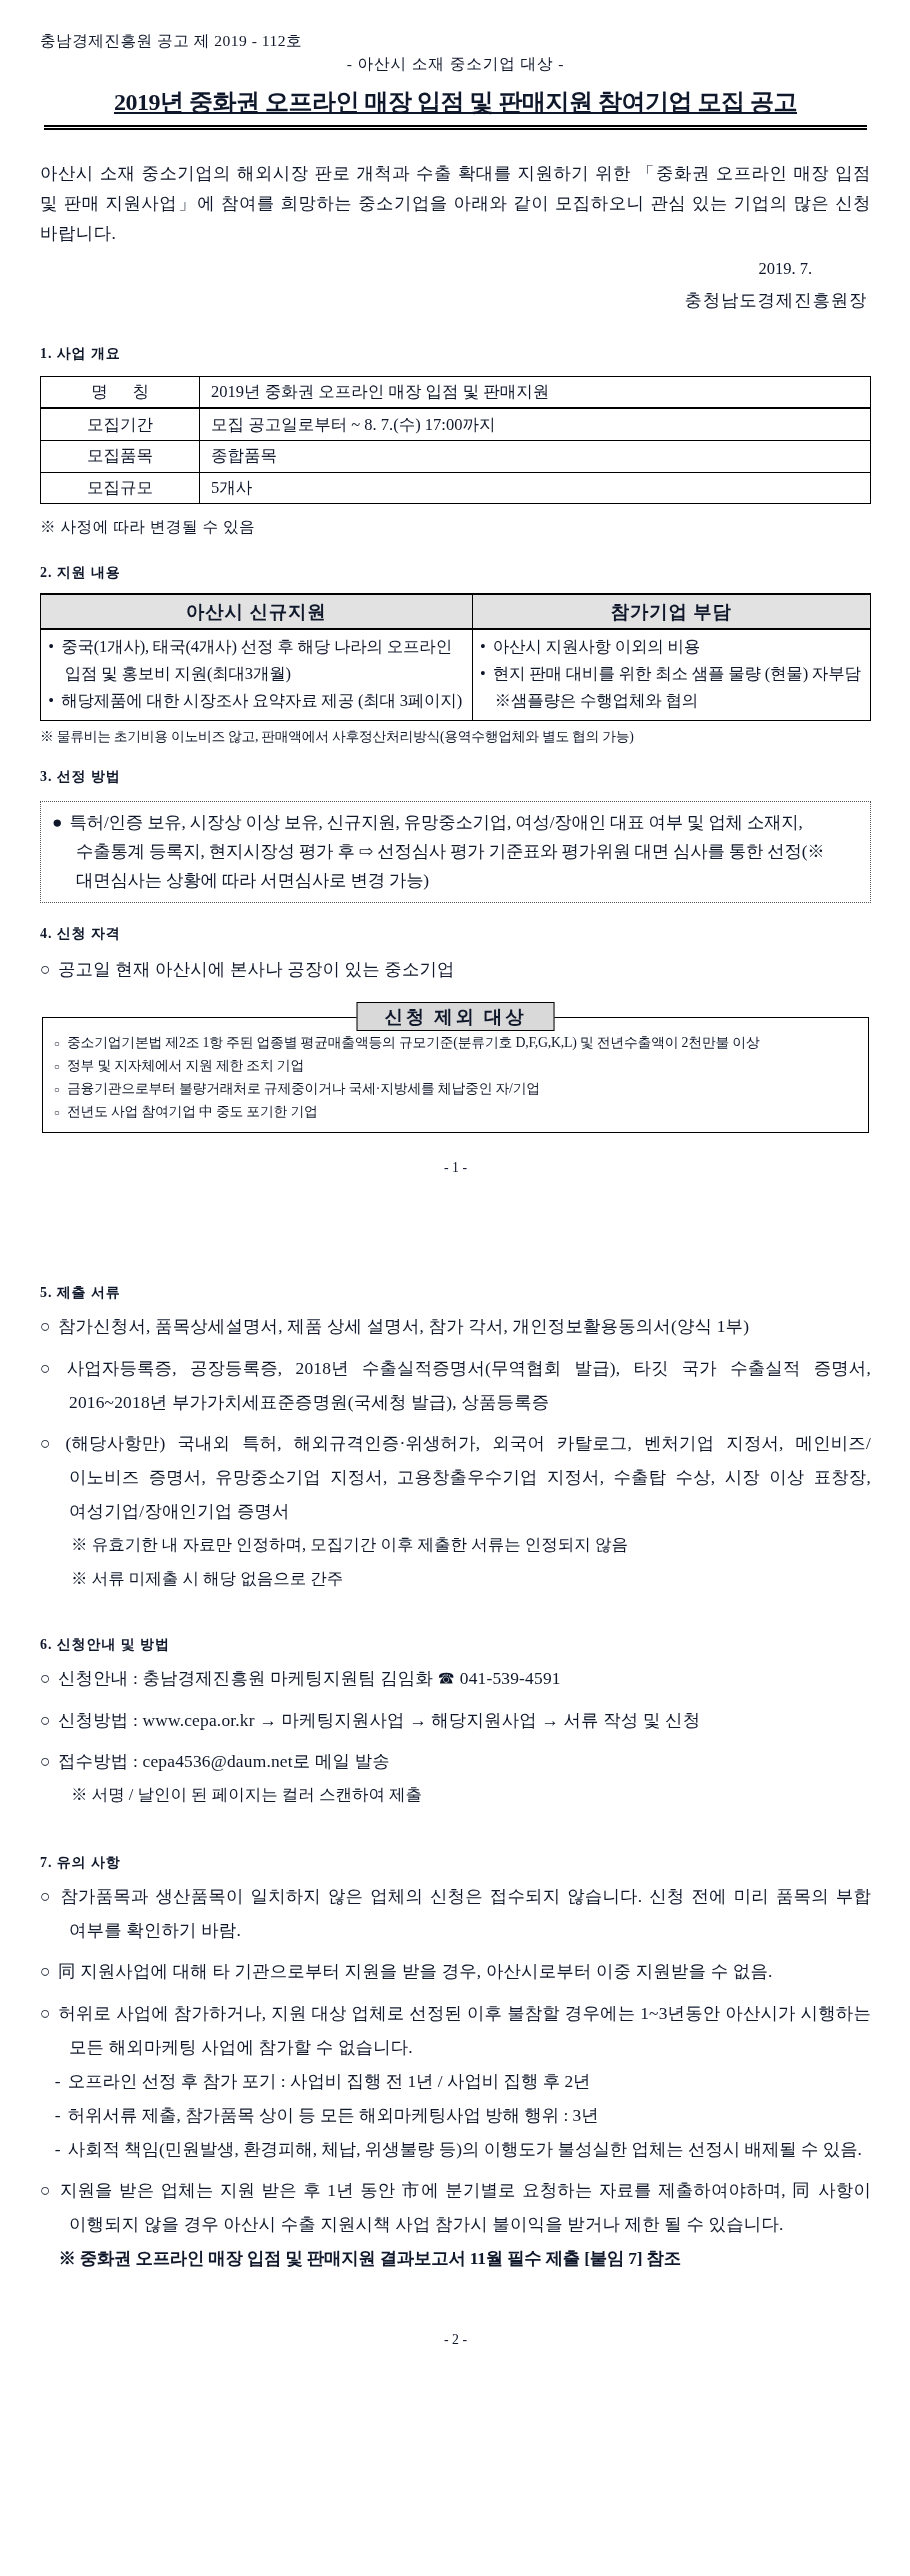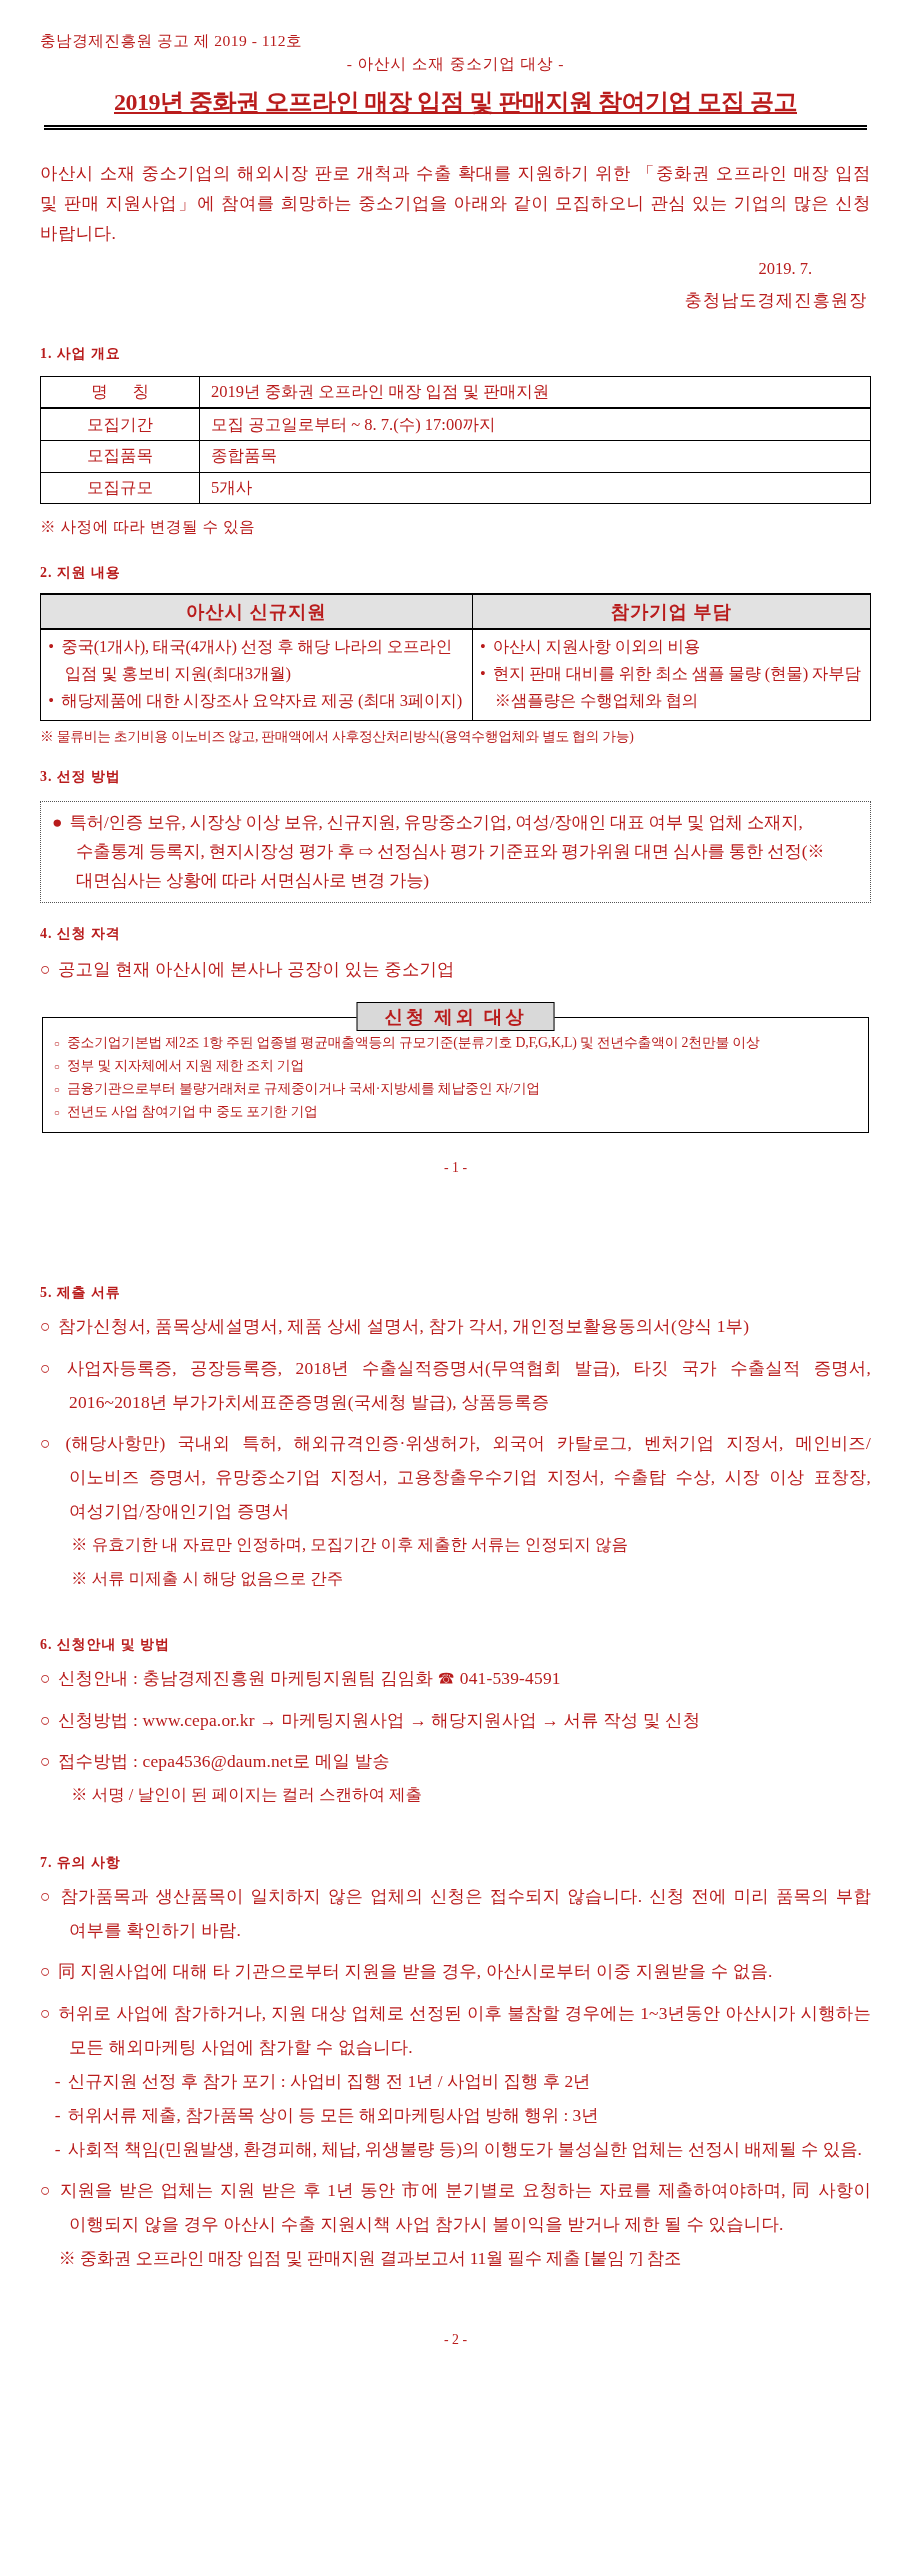--- a/index.html
+++ b/index.html
@@ -1,20 +1,20 @@
 <!DOCTYPE html>
 <html lang="ko" style="font-size:14.7px"><head>
 <meta charset="utf-8">
 <style>
   html,body{margin:0;padding:0;background:#fff;}
   .page{
     width:911px;height:2576px;box-sizing:border-box;
     padding:31px 40px 0 40px;
     font-family:"Liberation Serif","DejaVu Serif",serif;
-    color:#b91c1c;overflow:hidden;position:relative;
+    color:#0f172a;overflow:hidden;position:relative;
   }
   .notice-no{font-size:15.6px;letter-spacing:0.5px;}
   .target-line{font-size:15.6px;text-align:center;margin-top:1.8px;letter-spacing:0.9px;}
   .title-wrap{margin:11px 3.7px 0 3.7px;border-bottom:5.5px double #000;padding-bottom:6.4px;}
   .main-title{font-size:24px;font-weight:bold;text-align:center;text-decoration:underline;letter-spacing:-0.5px;line-height:33px;}
   .intro{font-size:17.4px;line-height:30px;margin-top:27.5px;text-align:justify;letter-spacing:0.5px;word-break:keep-all;}
   .date-line{font-size:16.5px;text-align:right;margin-top:11px;padding-right:59px;}
   .signer-line{font-size:17.4px;text-align:right;margin-top:9.2px;padding-right:3.7px;letter-spacing:0.9px;}
   .sec-heading{font-size:14px;font-weight:bold;letter-spacing:0.9px;}
   .mt-sec1{margin-top:33px;}
@@ -38,21 +38,21 @@
   .excl-title{position:absolute;top:-15.6px;left:50%;transform:translateX(-50%);background:#d9d9d9;border:1.8px solid #000;font-size:18.4px;font-weight:bold;padding:0.9px 27.5px;letter-spacing:2.8px;white-space:nowrap;}
   .excl-item{font-size:13.8px;line-height:22px;padding-left:18.4px;text-indent:-18.4px;word-break:keep-all;letter-spacing:-0.2px;}
   .excl-item .marker{font-size:10px;margin-right:7.3px;}
   .page-no{font-size:13.8px;text-align:center;margin-top:27.5px;}
   .mt-sec5{margin-top:108px;}
   .big-item{font-size:17.4px;line-height:34px;margin-top:7.3px;padding-left:29px;text-indent:-29px;text-align:justify;word-break:keep-all;letter-spacing:0.2px;}
   .sub-note{font-size:16.5px;line-height:34px;margin-left:31px;padding-left:22px;text-indent:-22px;word-break:keep-all;}
   .mt-sec6{margin-top:40px;}
   .mt-sec7{margin-top:42px;}
   .dash-item{font-size:17.4px;line-height:34px;margin-left:14.7px;padding-left:14.7px;text-indent:-14.7px;word-break:keep-all;}
-  .final-note{font-size:17.4px;line-height:34px;font-weight:normal;margin-left:18.4px;letter-spacing:-0.2px;}
+  .final-note{font-size:17.4px;line-height:34px;font-weight:bold;margin-left:18.4px;letter-spacing:-0.2px;}
   .page-no2{font-size:13.8px;text-align:center;margin-top:57px;}
 </style>
 </head>
 <body>
 
 <div class="page">
 
   <div class="notice-no">충남경제진흥원 공고 제 2019  -   112호</div>
   <div class="target-line">-  아산시 소재 중소기업 대상 -</div>
   <div class="title-wrap">
@@ -136,21 +136,21 @@
   <div class="sec-heading mt-sec6">6. 신청안내 및 방법</div>
   <div class="big-item"><span class="marker">○</span><span>신청안내 : 충남경제진흥원 마케팅지원팀 김임화    ☎ 041-539-4591</span></div>
   <div class="big-item"><span class="marker">○</span><span>신청방법 : www.cepa.or.kr → 마케팅지원사업 → 해당지원사업 → 서류 작성 및 신청</span></div>
   <div class="big-item"><span class="marker">○</span><span>접수방법 : cepa4536@daum.net로 메일 발송</span></div>
   <div class="sub-note">※ 서명 / 날인이 된 페이지는 컬러 스캔하여 제출</div>
 
   <div class="sec-heading mt-sec7">7. 유의 사항</div>
   <div class="big-item"><span class="marker">○</span><span>참가품목과 생산품목이 일치하지 않은 업체의 신청은 접수되지 않습니다. 신청 전에 미리 품목의 부합 여부를 확인하기 바람.</span></div>
   <div class="big-item"><span class="marker">○</span><span>同 지원사업에 대해 타 기관으로부터 지원을 받을 경우, 아산시로부터 이중 지원받을 수 없음.</span></div>
   <div class="big-item"><span class="marker">○</span><span>허위로 사업에 참가하거나, 지원 대상 업체로 선정된 이후 불참할 경우에는 1~3년동안 아산시가 시행하는 모든 해외마케팅 사업에 참가할 수 없습니다.</span></div>
-  <div class="dash-item"><span class="marker">-</span><span>신규지원 선정 후 참가 포기 : 사업비 집행 전 1년 / 사업비 집행 후 2년</span></div>
+  <div class="dash-item"><span class="marker">-</span><span>오프라인 선정 후 참가 포기 : 사업비 집행 전 1년 / 사업비 집행 후 2년</span></div>
   <div class="dash-item"><span class="marker">-</span><span>허위서류 제출, 참가품목 상이 등 모든 해외마케팅사업 방해 행위 : 3년</span></div>
   <div class="dash-item"><span class="marker">-</span><span>사회적 책임(민원발생, 환경피해, 체납, 위생불량 등)의 이행도가 불성실한 업체는 선정시 배제될 수 있음.</span></div>
   <div class="big-item"><span class="marker">○</span><span>지원을 받은 업체는 지원 받은 후 1년 동안 市에 분기별로 요청하는 자료를 제출하여야하며, 同 사항이 이행되지 않을 경우 아산시 수출 지원시책 사업 참가시 불이익을 받거나 제한 될 수 있습니다.</span></div>
   <div class="final-note">※ 중화권 오프라인 매장 입점 및 판매지원 결과보고서 11월 필수 제출 [붙임 7] 참조</div>
 
   <div class="page-no2">- 2 -</div>
 
 </div>
 
 

